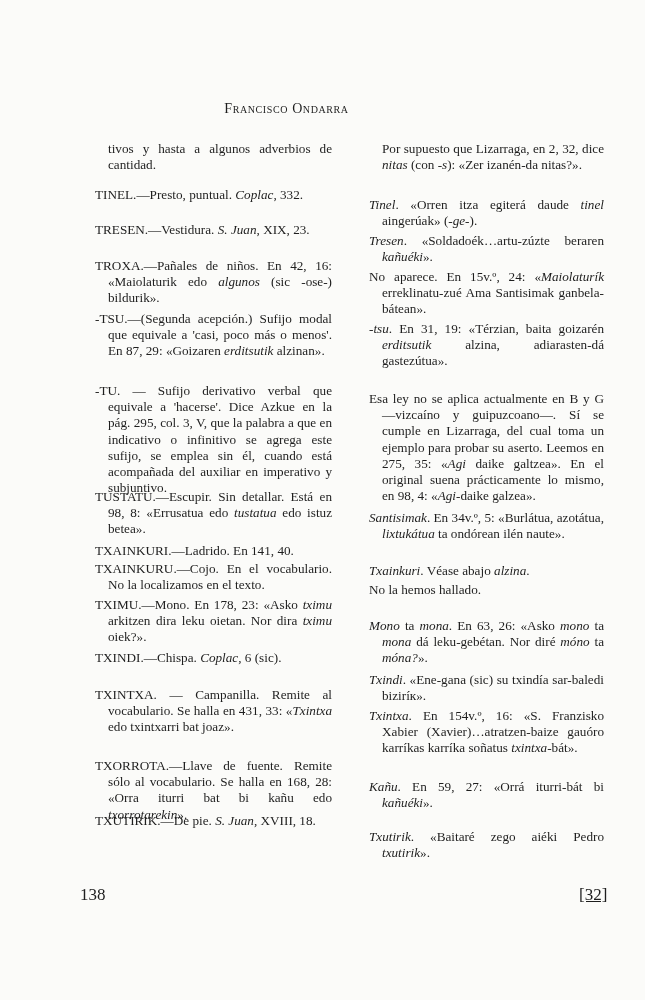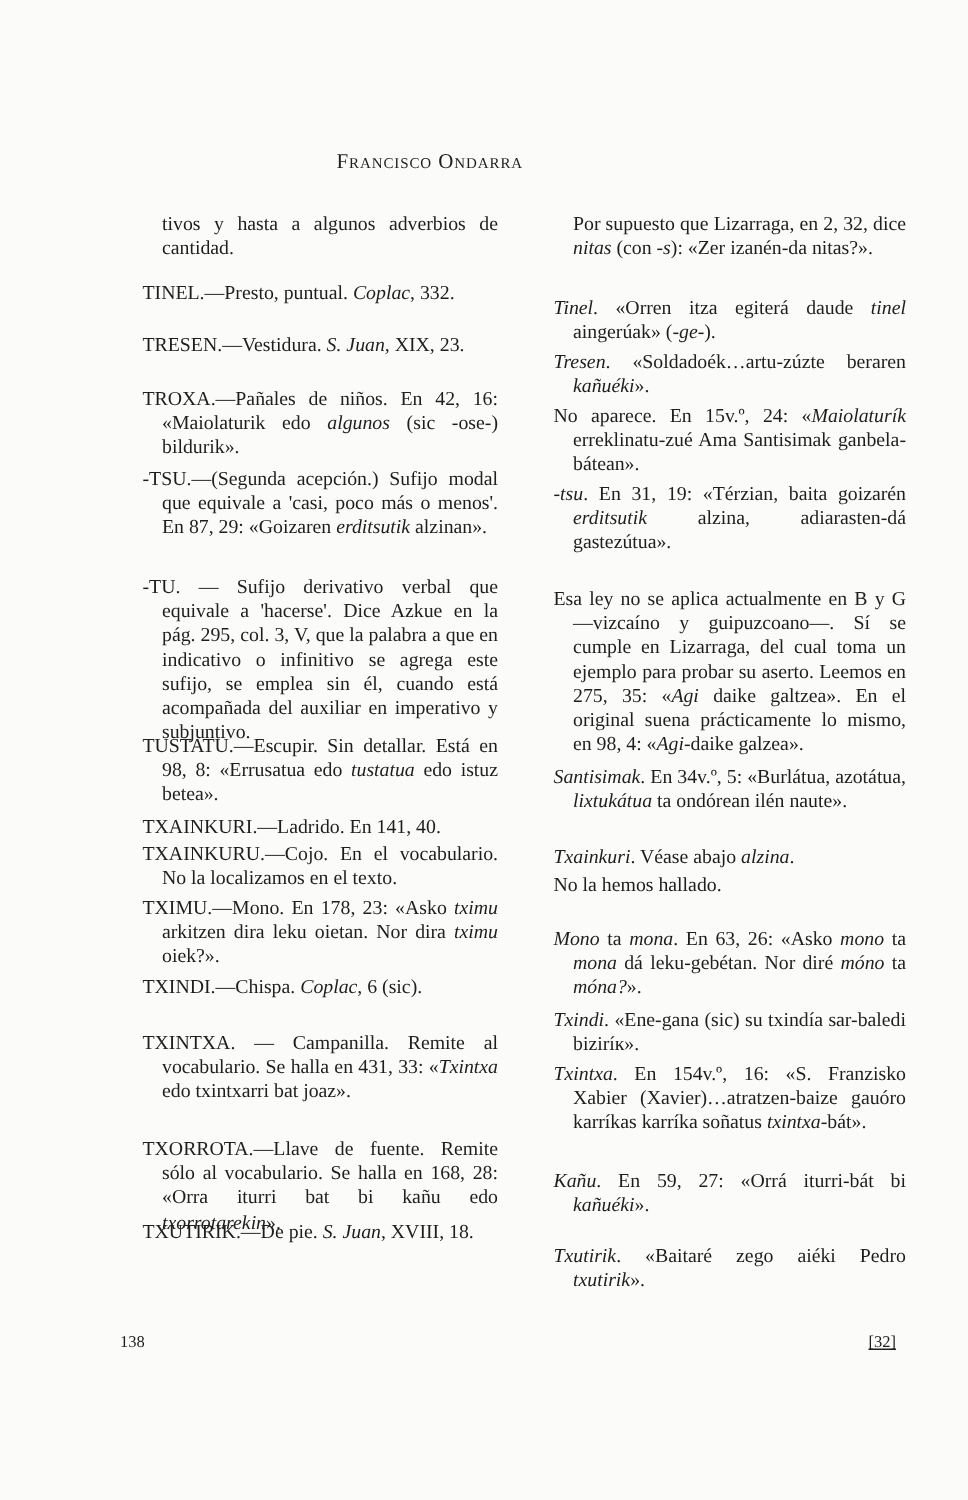--- a/index.html
+++ b/index.html
@@ -14,21 +14,21 @@
   }
   .col { position: absolute; top: 141px; }
   .left { left: 80px; width: 252px; }
   .right { left: 354px; width: 250px; }
   .entry {
     position: absolute; left: 15px; right: 0;
     text-align: justify; padding-left: 13px; text-indent: -13px;
   }
   .entry i { font-style: italic; }
   .indent0 { padding-left: 13px; text-indent: 0; }
-  .footer { position: absolute; top: 887px; font-size: 11px; }
+  .footer { position: absolute; top: 887px; font-size: 17px; }
   .pnum { left: 80px; }
   .fnum { left: 579px; text-decoration: underline; }
 </style>
 </head>
 <body>
 
 <div class="header">Francisco Ondarra</div>
 
 <div class="col left">
   <div class="entry indent0" style="top:0px">tivos y hasta a algunos adverbios de cantidad.</div>

